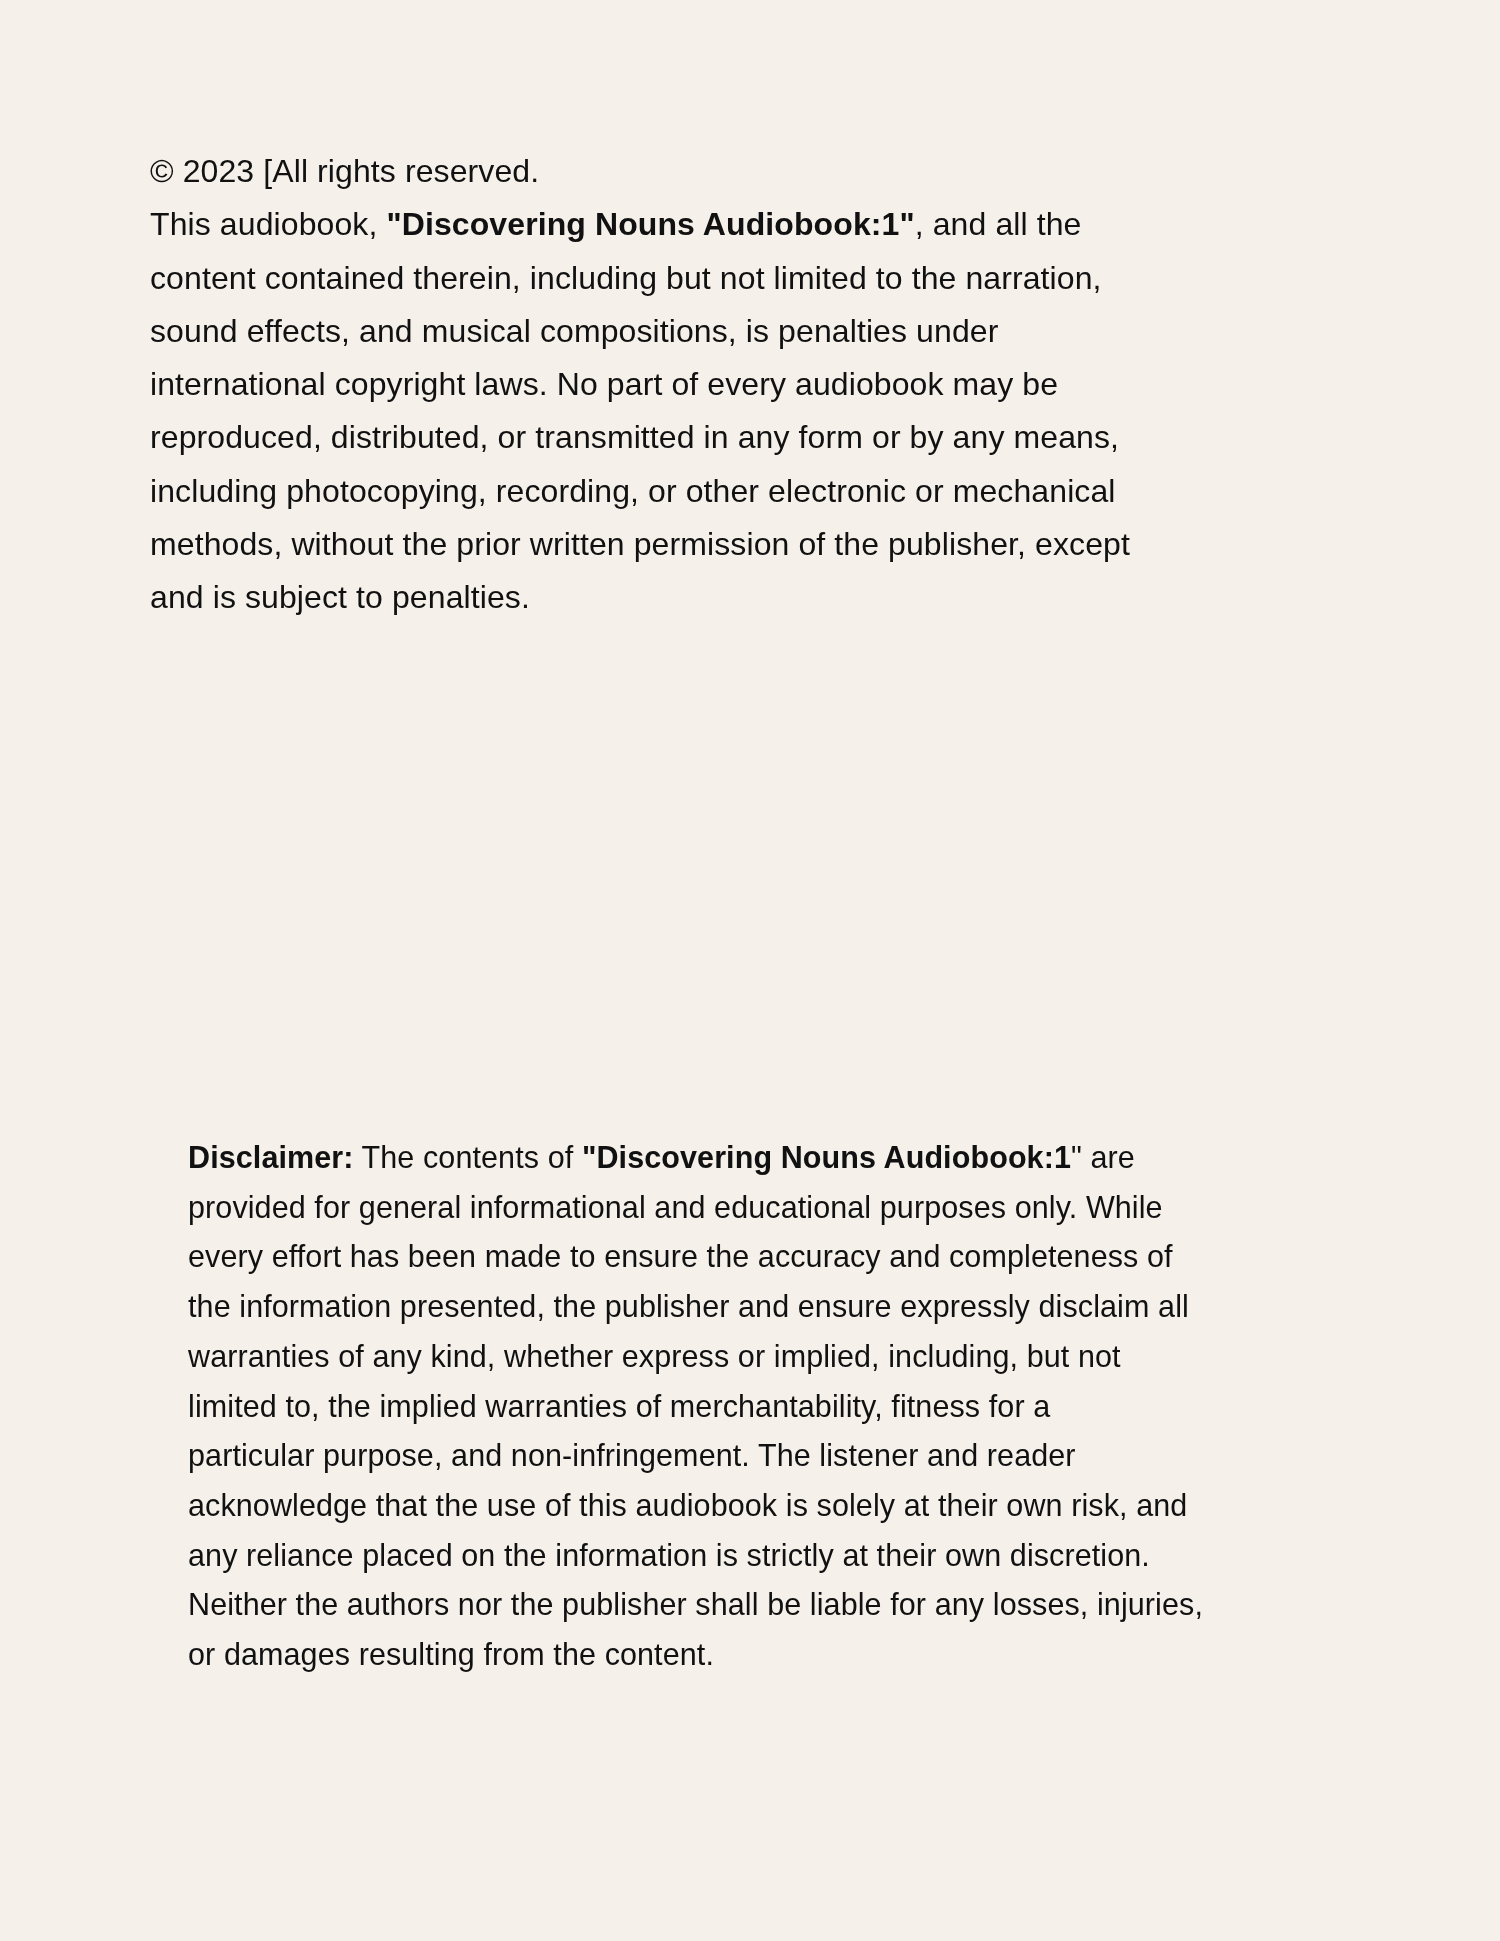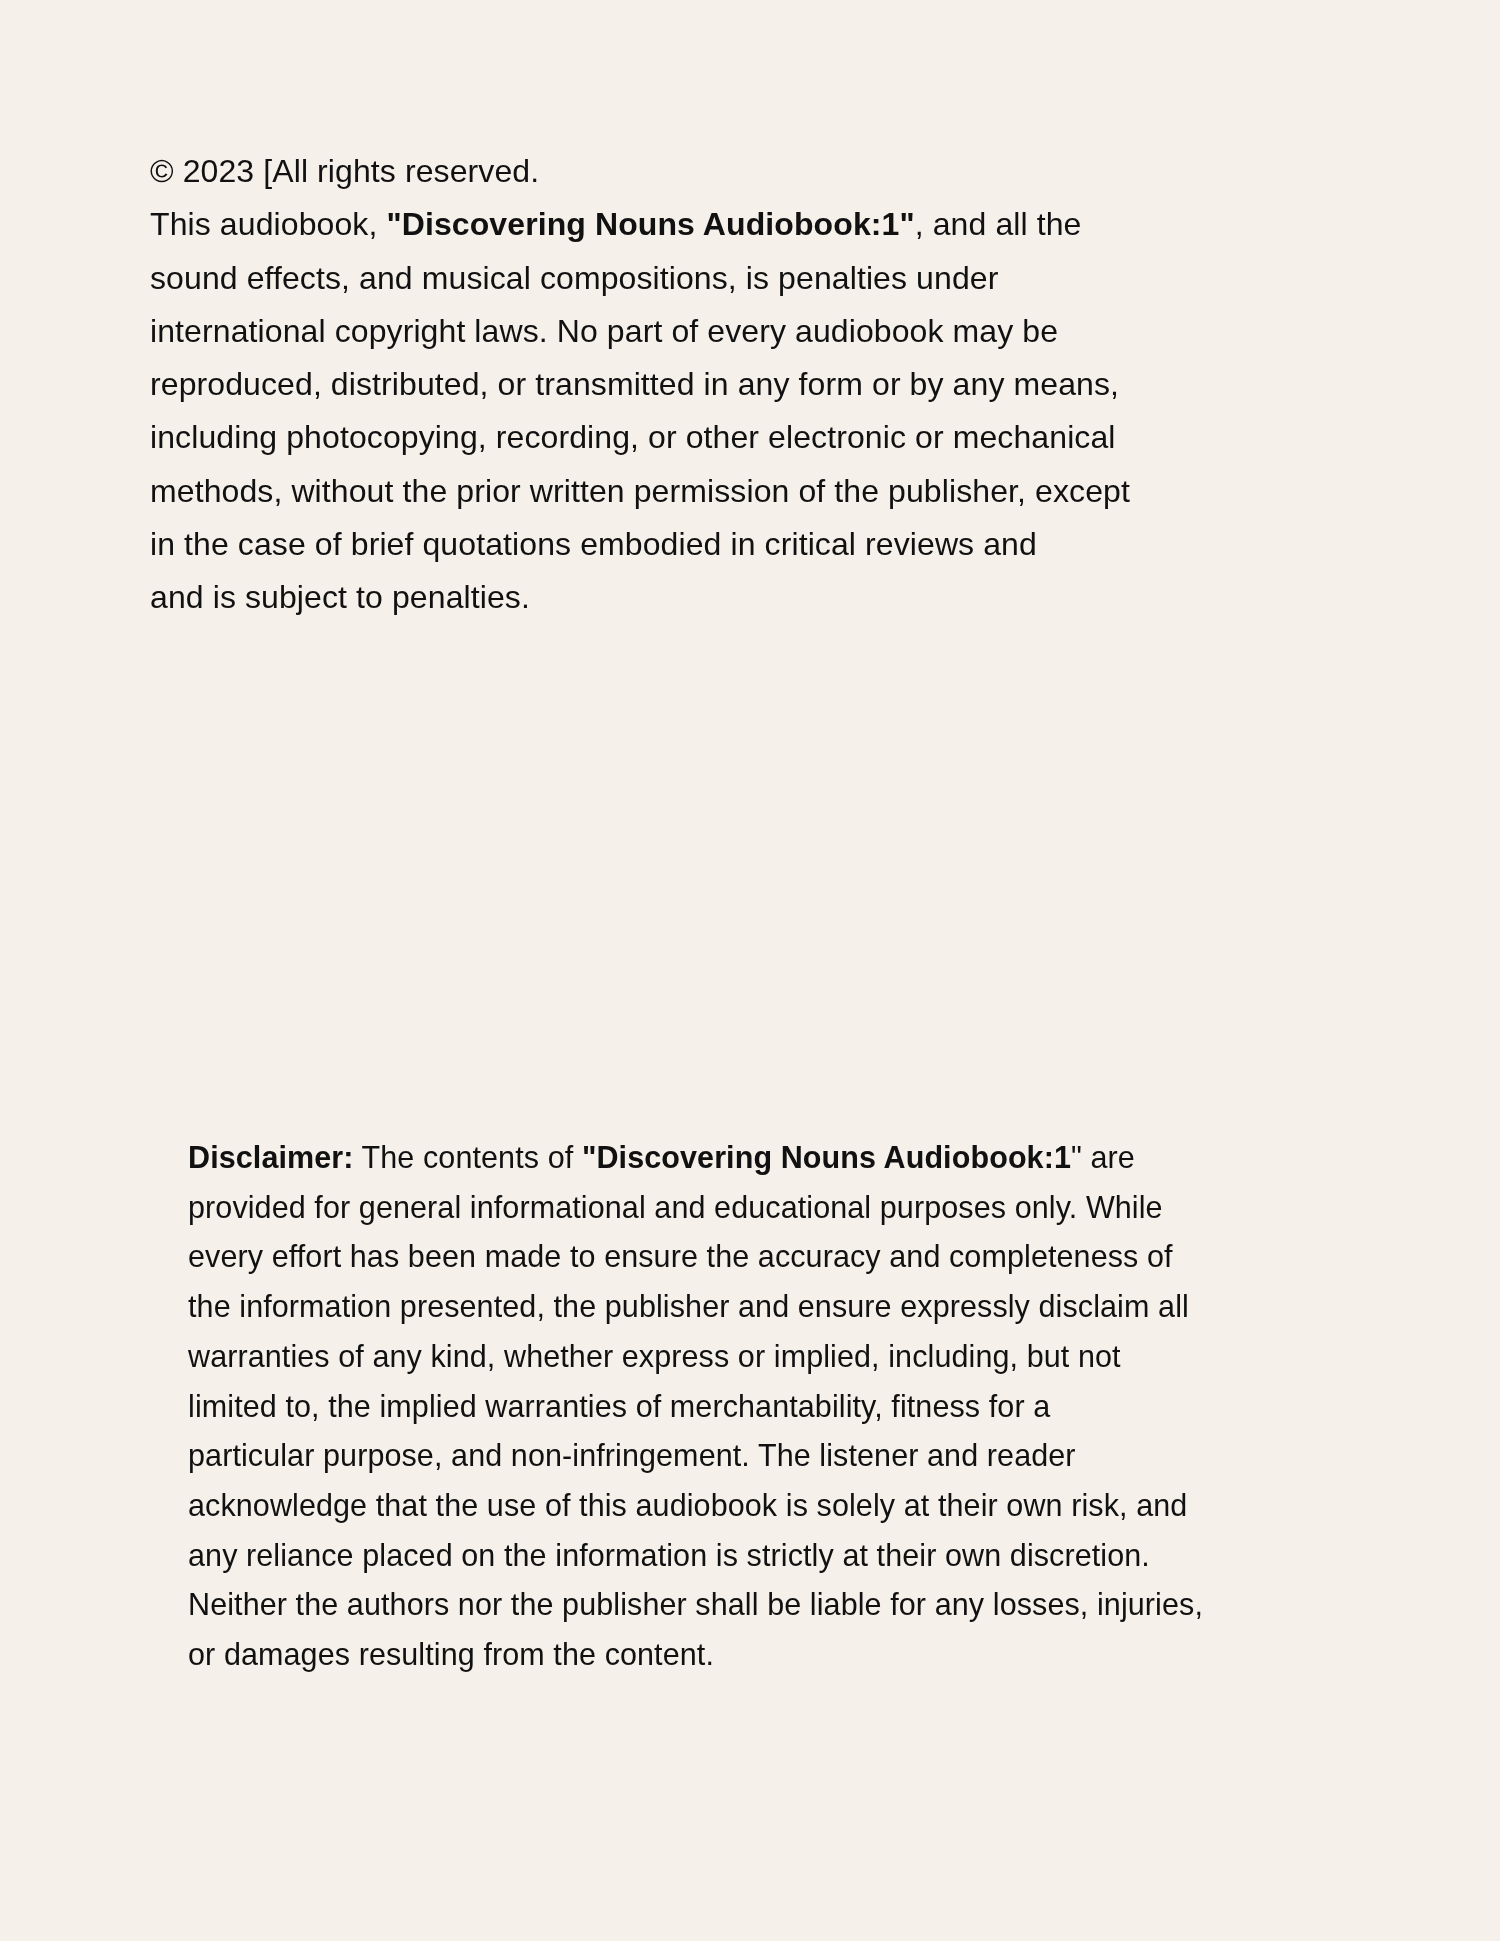--- a/index.html
+++ b/index.html
@@ -47,26 +47,26 @@
   }
 </style>
 </head>
 <body>
 
 <div class="page">
 
   <section class="copyright-block">
     <span class="line">© 2023 [All rights reserved.</span>
     <span class="line"><span>This audiobook, </span><b>"Discovering Nouns Audiobook:1"</b><span>, and all the</span></span>
+    <span class="line">content contained therein, including but not limited to the narration,</span>
     <span class="line">sound effects, and musical compositions, is penalties under</span>
     <span class="line">international copyright laws. No part of every audiobook may be</span>
     <span class="line">reproduced, distributed, or transmitted in any form or by any means,</span>
     <span class="line">including photocopying, recording, or other electronic or mechanical</span>
     <span class="line">methods, without the prior written permission of the publisher, except</span>
-    <span class="line">in the case of brief quotations embodied in critical reviews and</span>
     <span class="line">and is subject to penalties.</span>
   </section>
 
   <section class="disclaimer-block">
     <span class="line"><b>Disclaimer:</b><span> The contents of </span><b>"Discovering Nouns Audiobook:1</b><span>"</span><span> are</span></span>
     <span class="line">provided for general informational and educational purposes only. While</span>
     <span class="line">every effort has been made to ensure the accuracy and completeness of</span>
     <span class="line">the information presented, the publisher and ensure expressly disclaim all</span>
     <span class="line">warranties of any kind, whether express or implied, including, but not</span>
     <span class="line">limited to, the implied warranties of merchantability, fitness for a</span>

